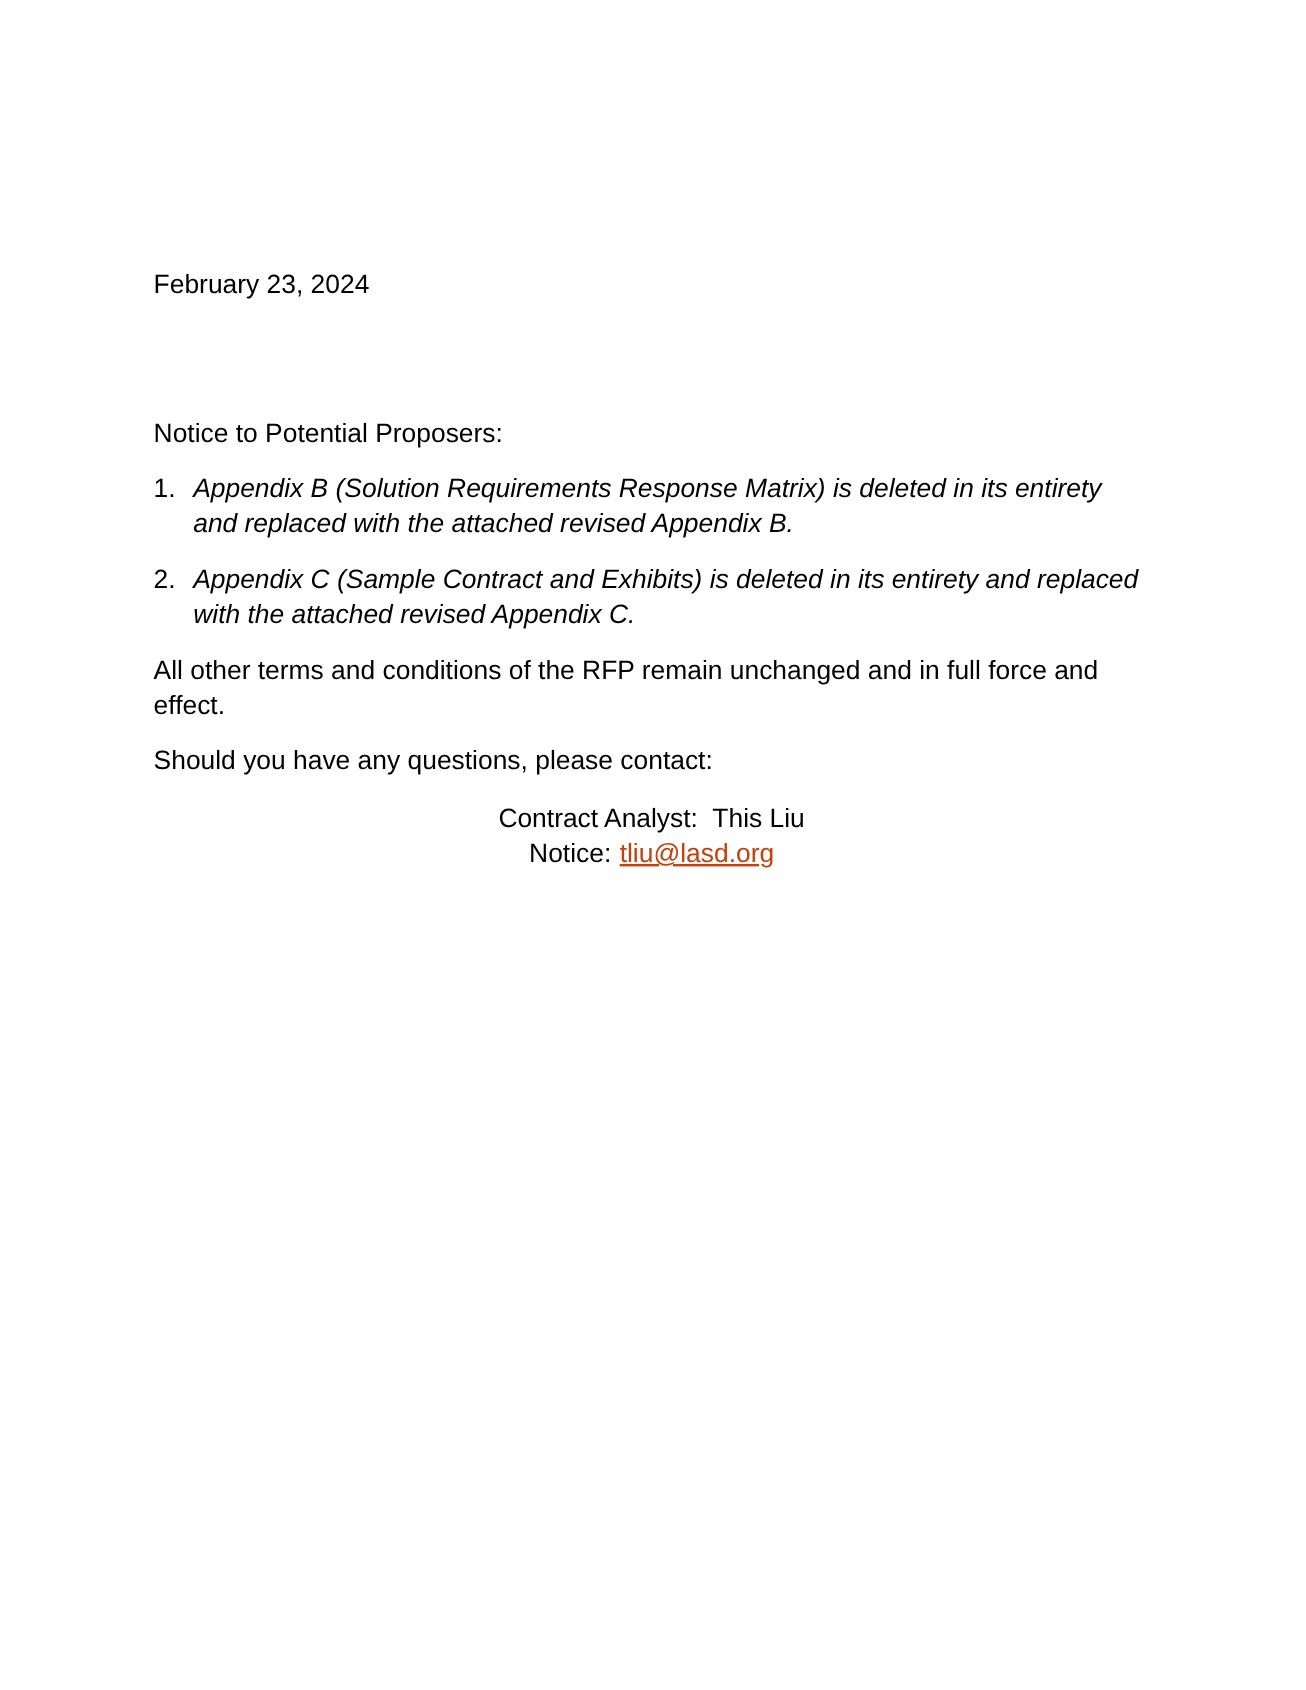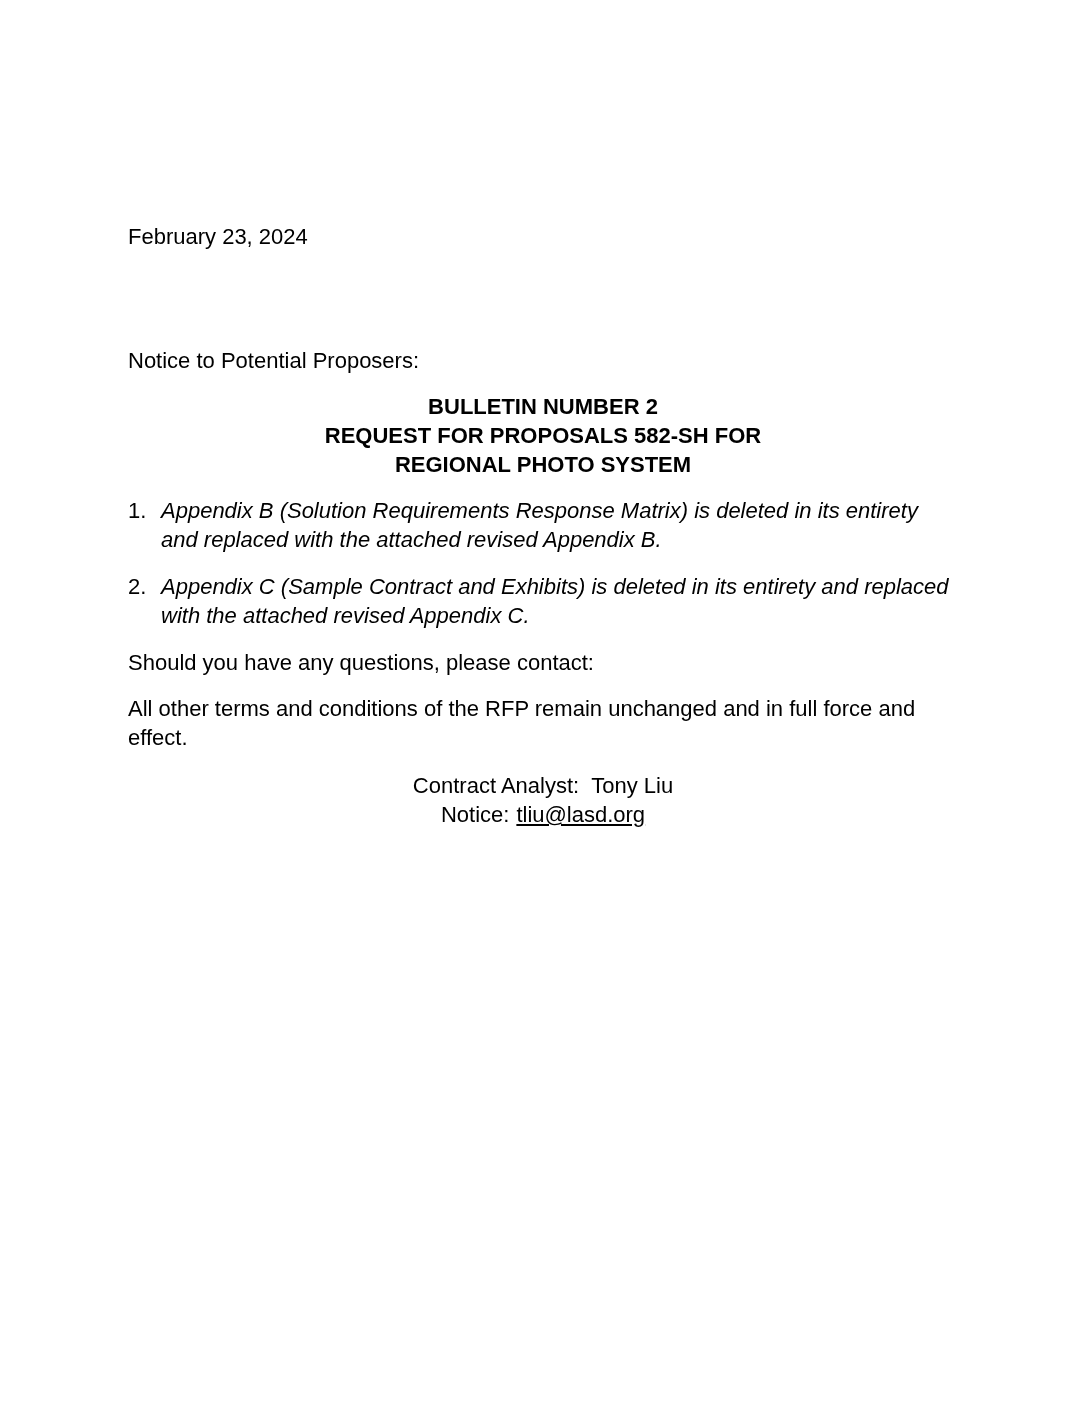--- a/index.html
+++ b/index.html
@@ -55,58 +55,53 @@
   .contact-line {
     line-height: 29px;
   }
   .label-gap {
     margin-right: 12px;
   }
   .email-label {
     margin-right: 7px;
   }
   a.email-link {
-    color: #000000;
+    color: #c2410c;
     text-decoration: underline;
     cursor: pointer;
   }
 </style>
 </head>
 <body>
 
 <div class="page">
 
   <div class="block date-block">February 23, 2024</div>
 
   <div class="block salutation-block">Notice to Potential Proposers:</div>
 
-  <div class="block heading">
-    <div>BULLETIN NUMBER 2</div>
-    <div>REQUEST FOR PROPOSALS 582-SH FOR</div>
-    <div>REGIONAL PHOTO SYSTEM</div>
-  </div>
 
 
   <div class="num-list">
     <div class="num-item">
       <span class="num">1.</span>
       <span class="item-text">Appendix B (Solution Requirements Response Matrix) is deleted in its entirety and replaced with the attached revised Appendix B.</span>
     </div>
     <div class="num-item">
       <span class="num">2.</span>
       <span class="item-text">Appendix C (Sample Contract and Exhibits) is deleted in its entirety and replaced with the attached revised Appendix C.</span>
     </div>
   </div>
 
+  <div class="block">All other terms and conditions of the RFP remain unchanged and in full force and effect.</div>
+
   <div class="block">Should you have any questions, please contact:</div>
-
-  <div class="block">All other terms and conditions of the RFP remain unchanged and in full force and effect.</div>
 
   <div class="contact-block">
     <div class="contact-line">
-      <span class="label-gap">Contract Analyst:</span><span>Tony Liu</span>
+      <span class="label-gap">Contract Analyst:</span><span>This Liu</span>
     </div>
     <div class="contact-line">
       <span class="email-label">Notice:</span><a class="email-link" href="#">tliu@lasd.org</a>
     </div>
   </div>
 
 </div>
 
 </body></html>

